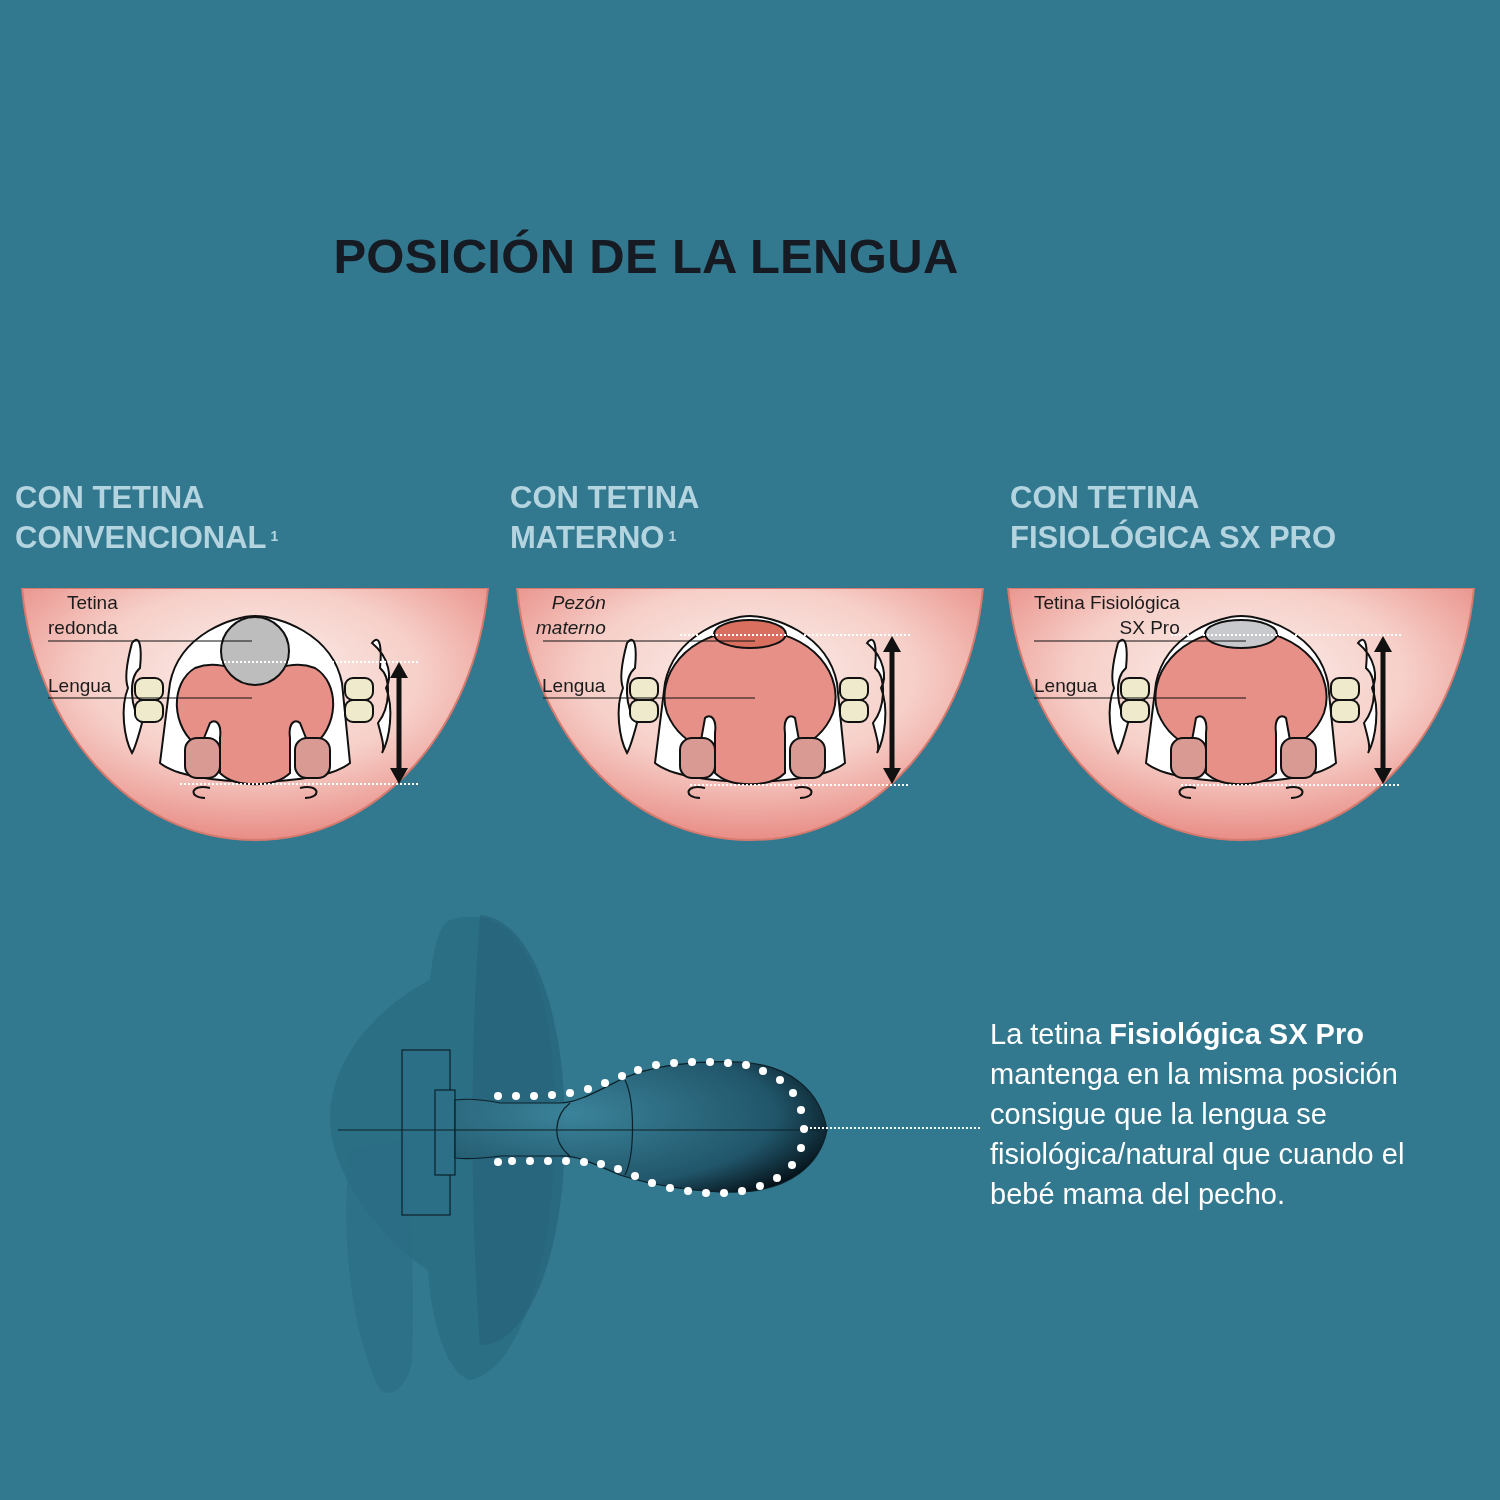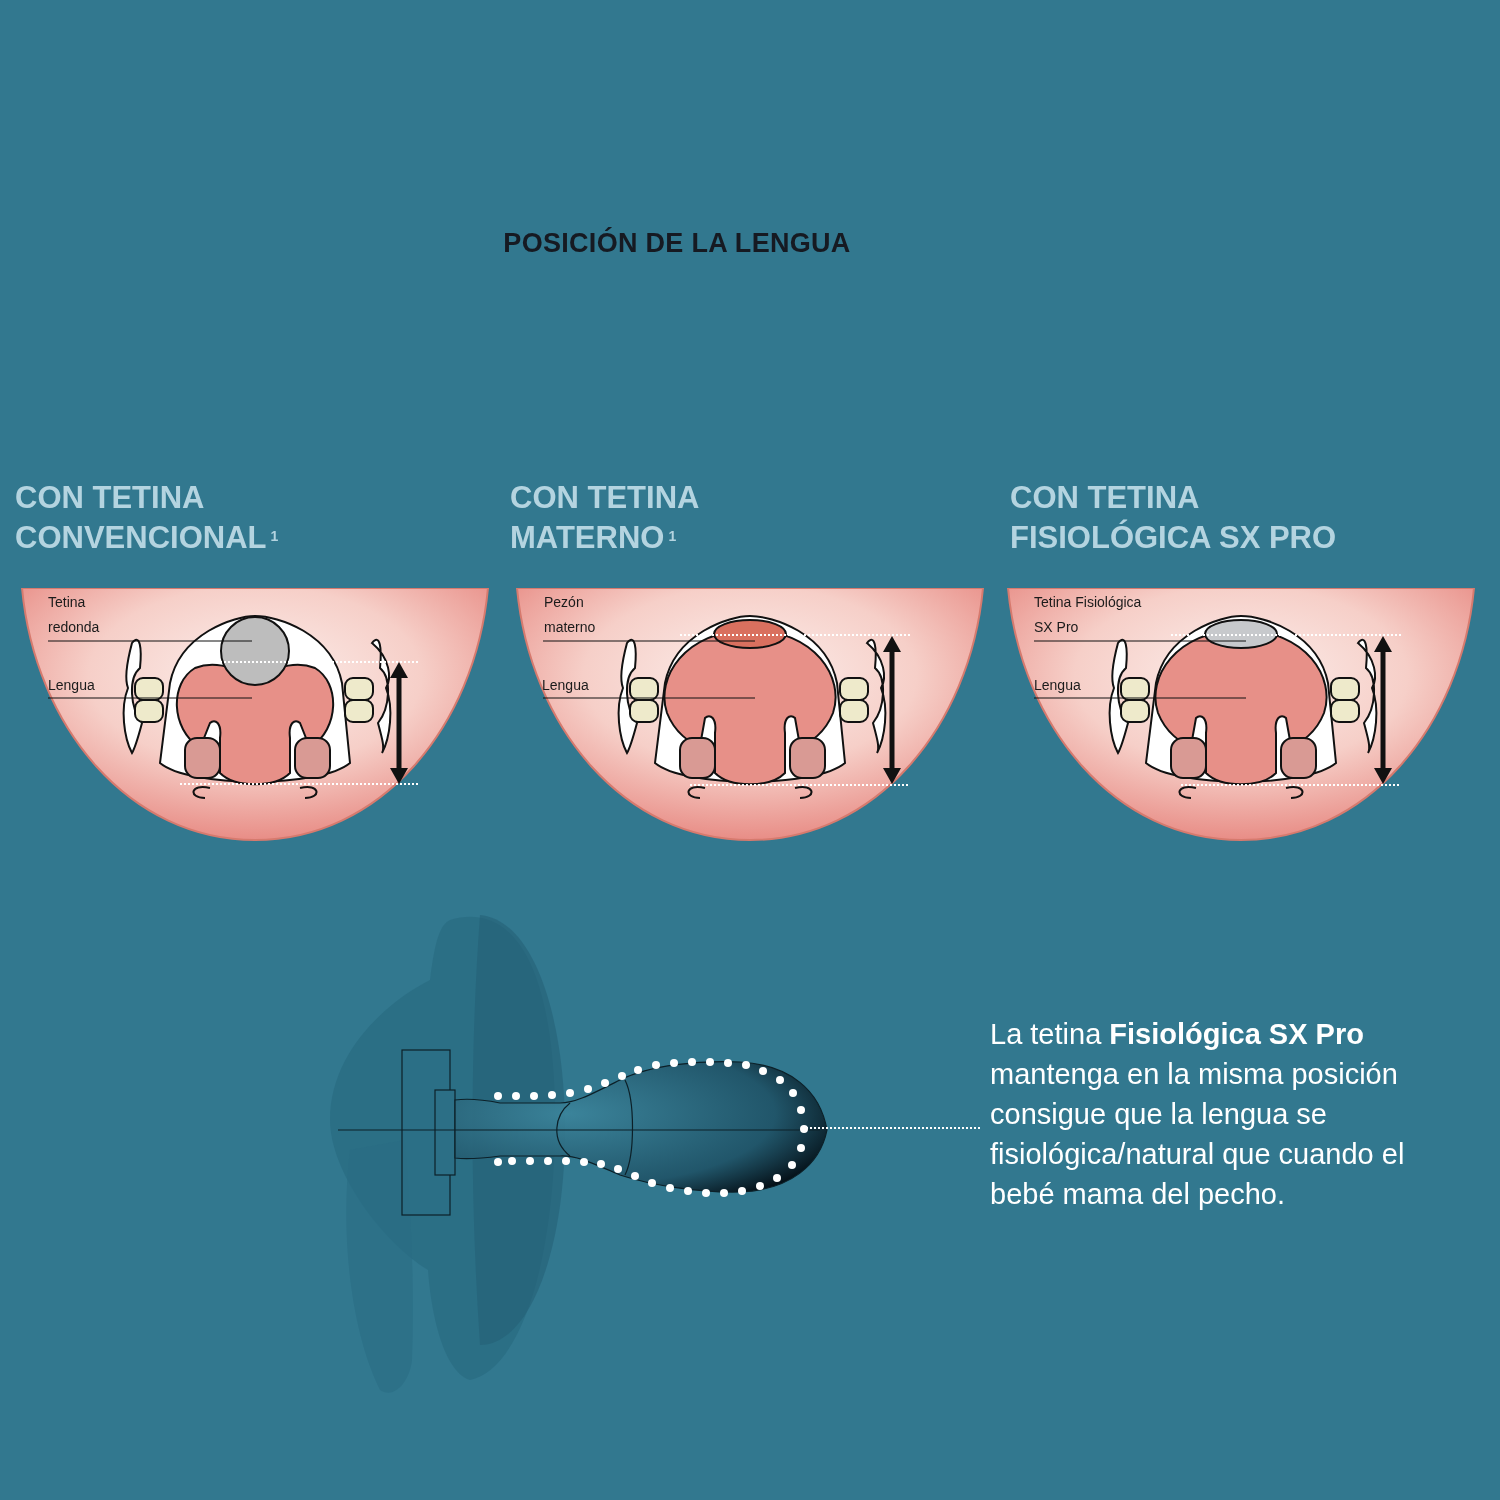--- a/index.html
+++ b/index.html
@@ -3,33 +3,33 @@
   <meta charset="utf-8">
   <style>
     html, body { margin: 0; padding: 0; }
     body {
       width: 1500px; height: 1500px; position: relative; overflow: hidden;
       background: #32788f;
       font-family: "Liberation Sans", "DejaVu Sans", sans-serif;
     }
     .title {
       position: absolute; left: 0; width: 1292px; top: 228px;
-      text-align: center; font-weight: bold; font-size: 27px;
-      color: #161a22; letter-spacing: 0.3px; padding-left: 31px;
+      text-align: center; font-weight: bold; font-size: 49px;
+      color: #161a22; letter-spacing: 0.3px;
     }
     .col-head {
       position: absolute; top: 478px; width: 470px;
       font-weight: bold; font-size: 31px; line-height: 40px;
       color: #b4d4e0;
     }
     .col-head sup { font-size: 14px; vertical-align: top; position: relative; top: -2px; margin-left: 4px; }
     .panel { position: absolute; top: 588px; width: 470px; height: 256px; }
     .panel svg { position: absolute; left: 0; top: 0; }
     .panel .lbl {
-      position: absolute; font-size: 14px; line-height: 25px; color: #1b1b1b;
+      position: absolute; font-size: 19px; line-height: 25px; color: #1b1b1b; text-align: right;
     }
     .pacifier { position: absolute; left: 320px; top: 900px; }
     .desc {
       position: absolute; left: 990px; top: 1014px; width: 500px;
       color: #ffffff; font-size: 29px; line-height: 40px;
     }
     .desc b { font-weight: bold; }
   </style>
 </head>
 <body>
@@ -115,21 +115,21 @@
     <rect x="275" y="150" width="35" height="40" rx="12" fill="#d99a94" stroke="#111" stroke-width="2"></rect>
     <path d="M190,200 C170,195 168,210 185,210 M280,200 C300,195 302,210 285,210" fill="none" stroke="#111" stroke-width="2"></path>
     <ellipse cx="235" cy="46" rx="36" ry="14" fill="#d9705f" stroke="#111" stroke-width="2"></ellipse>
     <line x1="28" y1="53" x2="240" y2="53" stroke="#111" stroke-width="1"></line>
     <line x1="28" y1="110" x2="240" y2="110" stroke="#111" stroke-width="1"></line>
     <line x1="165" y1="47" x2="395" y2="47" stroke="#fff" stroke-width="2" stroke-dasharray="2,2"></line>
     <line x1="175" y1="197" x2="395" y2="197" stroke="#fff" stroke-width="2" stroke-dasharray="2,2"></line>
     <line x1="377" y1="62" x2="377" y2="182" stroke="#111" stroke-width="5"></line>
     <path d="M368,64 L377,48 L386,64 Z M368,180 L377,196 L386,180 Z" fill="#111"></path>
   </svg>
-  <div class="lbl" style="left:29px; top:2px;">
+  <div class="lbl" style="left:21px; top:2px;font-style:italic;">
     <div>Pezón</div>
     <div>materno</div>
   </div>
   <div class="lbl" style="left:27px; top:85px;">Lengua</div>
 </div>
 
 <div class="panel" style="left:1006px;">
   <svg width="470" height="256" viewBox="0 0 470 256">
     <path d="M2,0 L468,0 C455,140 360,252 235,252 C110,252 15,140 2,0 Z" fill="url(#pinkGrad)" stroke="#d67a6e" stroke-width="2"></path>
     <path d="M150,95 C160,45 215,28 235,28 C258,28 312,45 322,95 L330,175 C300,200 170,200 140,175 Z" fill="#fff" stroke="#111" stroke-width="2"></path>

